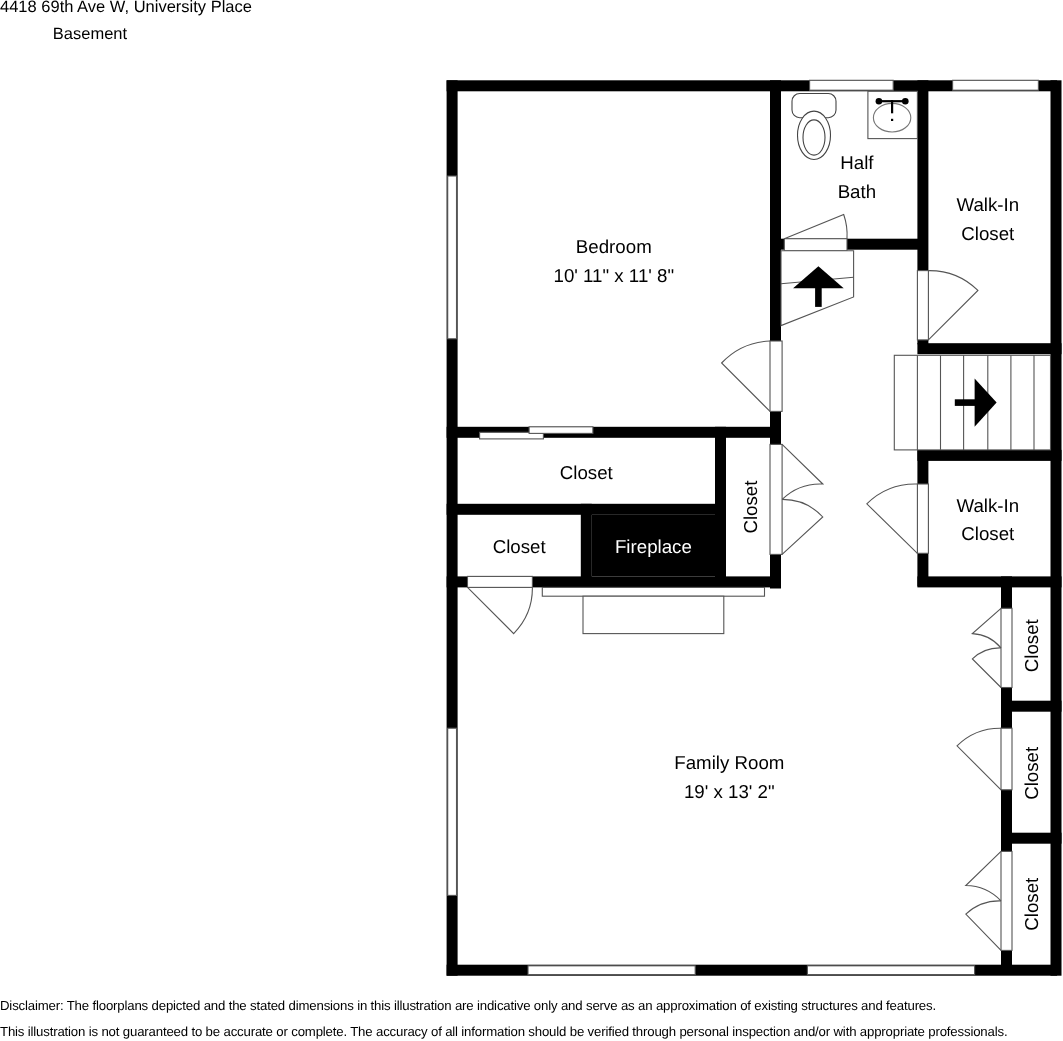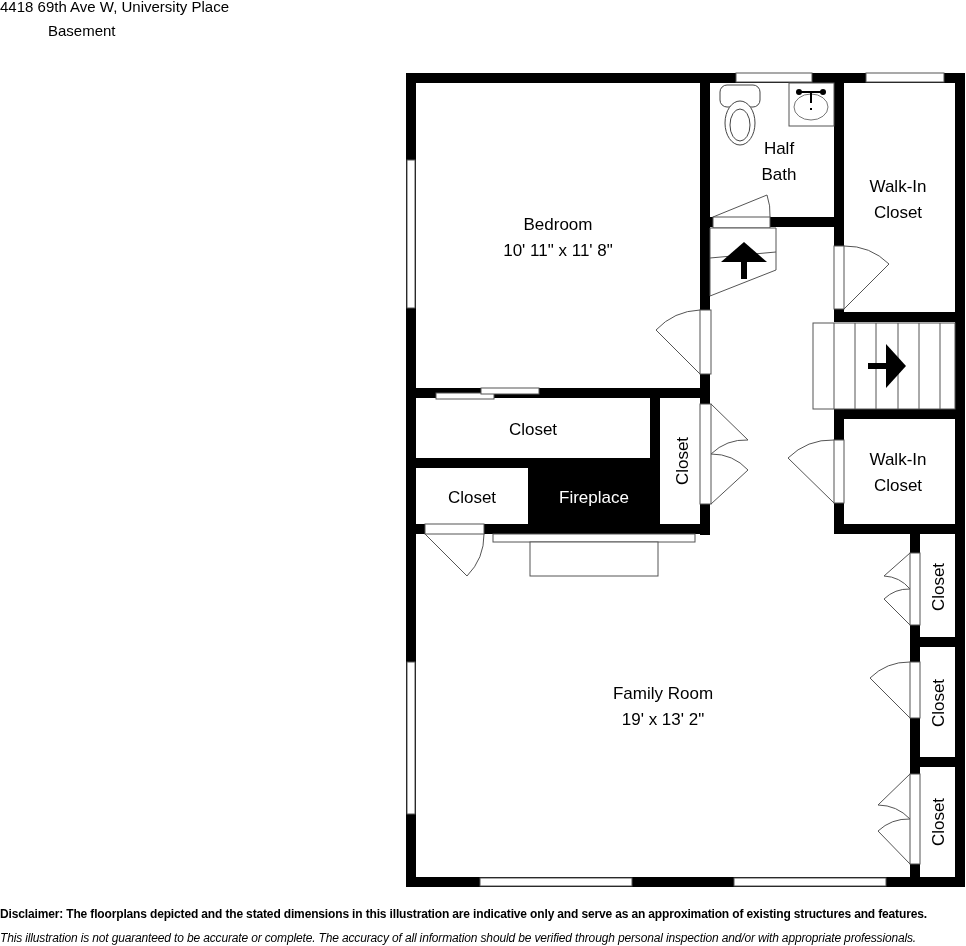--- a/index.html
+++ b/index.html
@@ -169,14 +169,14 @@
 
   <text class="lbl" transform="translate(688,461) rotate(-90)" text-anchor="middle">Closet</text>
   <text class="lbl" transform="translate(944,587) rotate(-90)" text-anchor="middle">Closet</text>
   <text class="lbl" transform="translate(944,703) rotate(-90)" text-anchor="middle">Closet</text>
   <text class="lbl" transform="translate(944,822) rotate(-90)" text-anchor="middle">Closet</text>
 
   <text class="lbl" x="663" y="699" text-anchor="middle">Family Room</text>
   <text class="lbl" x="663" y="725" text-anchor="middle">19' x 13' 2"</text>
 </svg>
 
-<div class="disc" style="top:907px;font-weight:bold;">Disclaimer: The floorplans depicted and the stated dimensions in this illustration are indicative only and serve as an approximation of existing structures and features.</div>
-<div class="disc" style="top:931px;font-style:italic;">This illustration is not guaranteed to be accurate or complete. The accuracy of all information should be verified through personal inspection and/or with appropriate professionals.</div>
+<div class="disc" style="top:907px;">Disclaimer: The floorplans depicted and the stated dimensions in this illustration are indicative only and serve as an approximation of existing structures and features.</div>
+<div class="disc" style="top:931px;">This illustration is not guaranteed to be accurate or complete. The accuracy of all information should be verified through personal inspection and/or with appropriate professionals.</div>
 
 </body></html>

